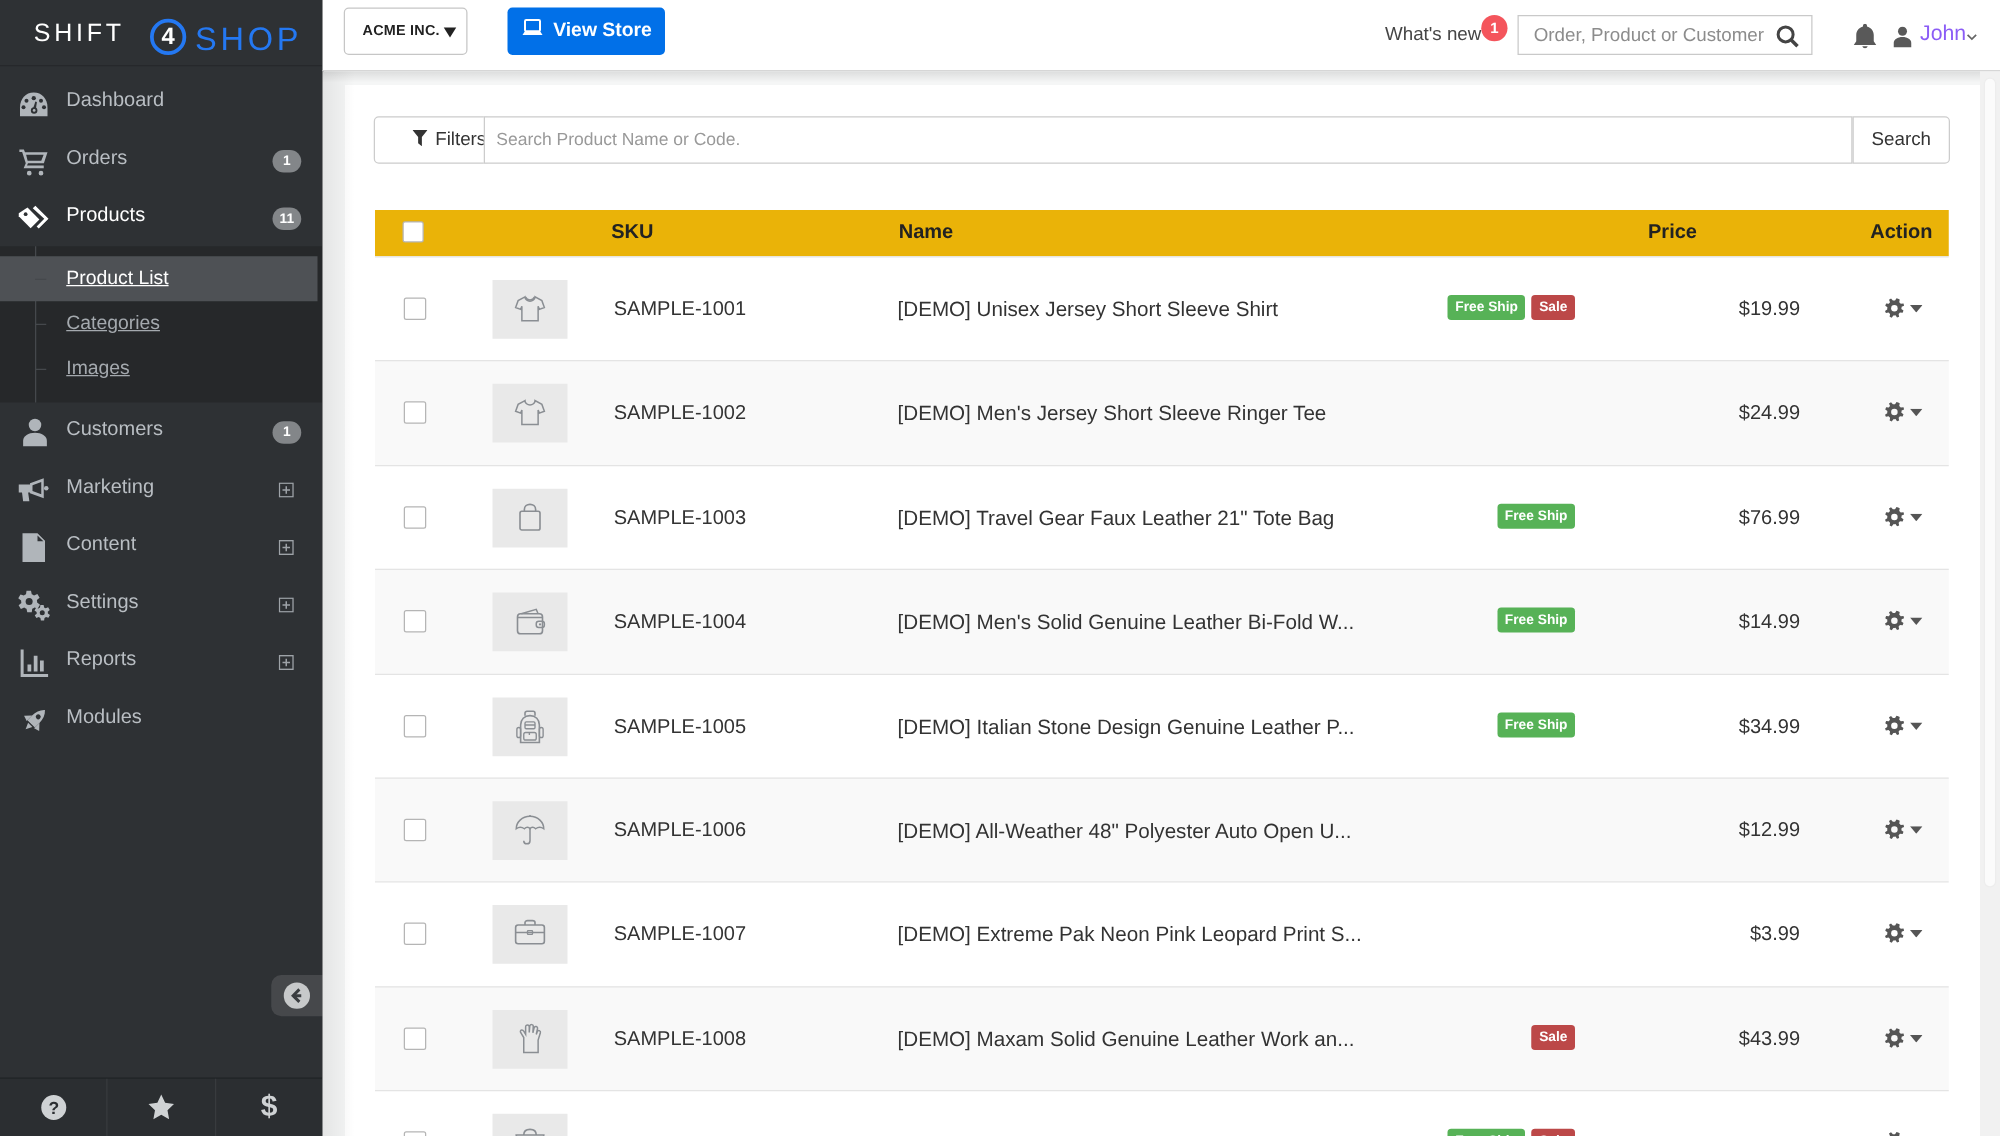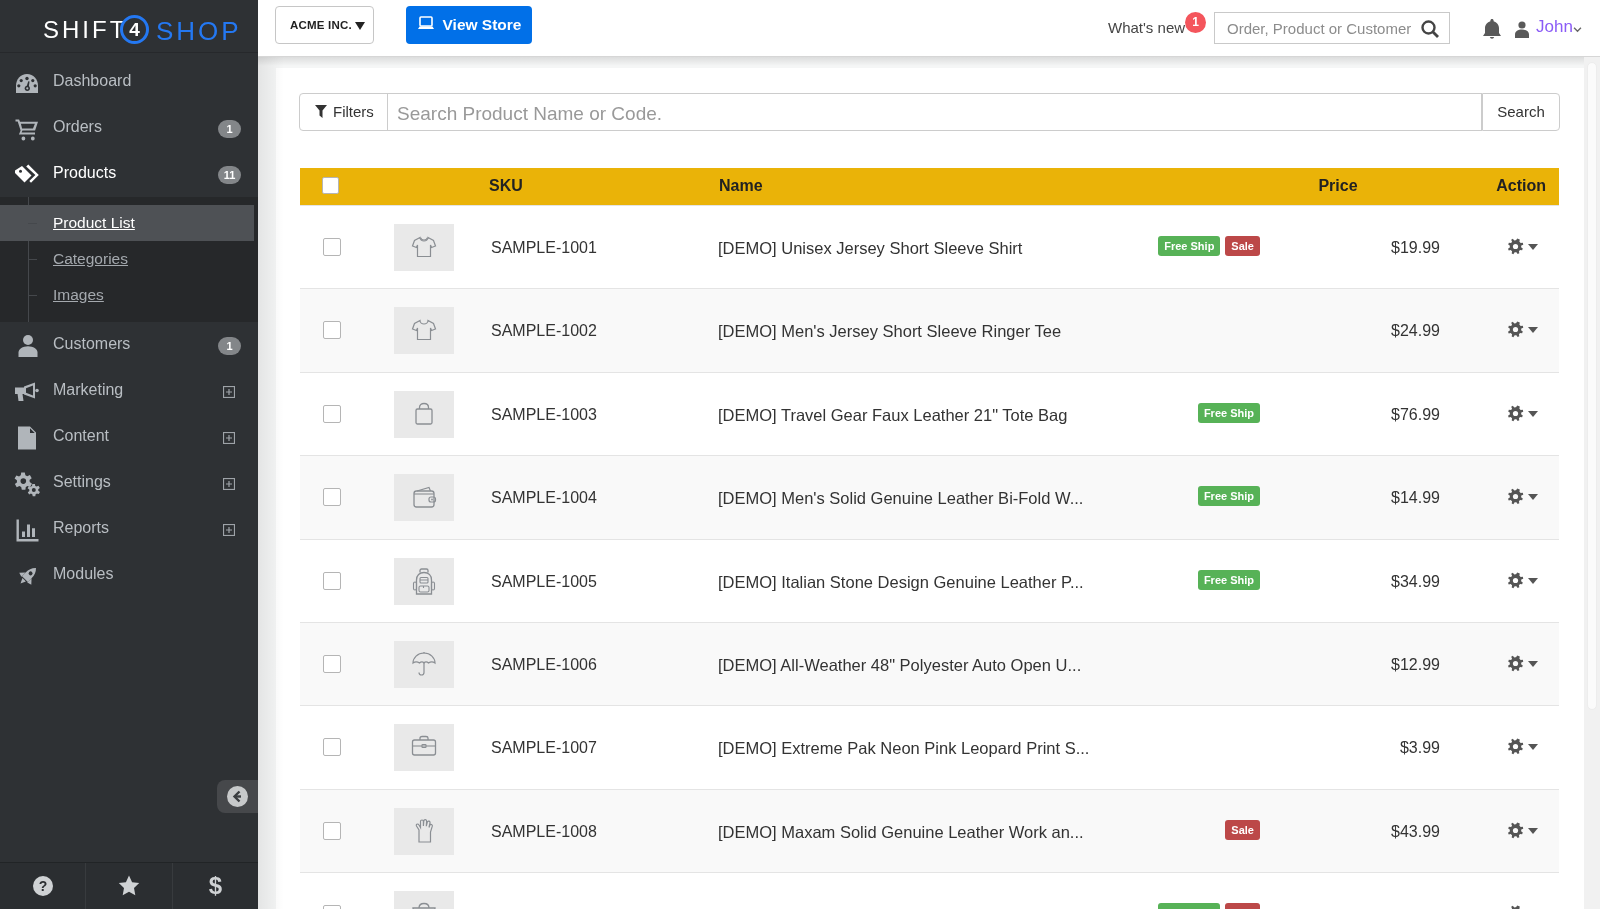--- a/index.html
+++ b/index.html
@@ -1,21 +1,21 @@
 <!DOCTYPE html>
 <html><head>
 <meta charset="utf-8">
 <style>
 * { margin:0; padding:0; box-sizing:border-box; }
 html,body { width:1600px; height:909px; overflow:hidden; font-family:"Liberation Sans", sans-serif; background:#fff; }
 
 
 #sidebar { position:absolute; left:0; top:0; width:259px; height:909px; background:#2e3134; border-right:1px solid #1b1d1f; }
 #logo { position:absolute; left:0; top:0; width:258px; height:53px; border-bottom:1px solid #26282b; }
-#logo .shift { position:absolute; left:43px; top:16px; font-size:24px; color:#fff; letter-spacing:3px; font-weight:400; }
+#logo .shift { position:absolute; left:27px; top:16px; font-size:20px; color:#fff; letter-spacing:3px; font-weight:400; }
 #logo .circ { position:absolute; left:120px; top:15px; width:29px; height:29px; border:3px solid #2478f2; border-radius:50%; color:#fff; font-size:19px; font-weight:bold; text-align:center; line-height:24px; }
 #logo .shop { position:absolute; left:156px; top:16px; font-size:26px; color:#2478f2; letter-spacing:3px; font-weight:400; }
 
 .mitem { position:absolute; left:0; width:258px; height:46px; color:#b9bec3; font-size:16px; }
 .mitem .mic { position:absolute; left:17px; top:13px; width:21px; height:21px; }
 .mitem .mlab { position:absolute; left:53px; top:12px; }
 .mitem .pill { position:absolute; right:17px; top:14px; height:18px; min-width:23px; padding:0 5px; background:#838689; color:#fff; border-radius:9px; font-size:11px; font-weight:bold; text-align:center; line-height:18px; box-sizing:border-box; }
 .mitem .plus { position:absolute; left:223px; top:17px; width:12px; height:12px; }
 
 #submenu { position:absolute; left:0; top:197px; width:258px; height:125px; background:#26282a; }
@@ -48,23 +48,23 @@
 
 
 #content { position:absolute; left:258px; top:57px; width:1326px; height:852px; background:#f5f6f6; }
 #panel { position:absolute; left:18px; top:11px; width:1308px; height:841px; background:#fff; }
 #hshadow { position:absolute; left:258px; top:57px; width:1342px; height:9px; background:linear-gradient(to bottom, rgba(0,0,0,0.10), rgba(0,0,0,0)); }
 #sshadow { position:absolute; left:258px; top:57px; width:26px; height:852px; background:linear-gradient(to right, rgba(0,0,0,0.07), rgba(0,0,0,0)); }
 #scrolltrack { position:absolute; left:1584px; top:57px; width:16px; height:852px; background:#f1f1f1; }
 
 
 #fbar { position:absolute; left:41px; top:36px; height:38px; }
-#fbtn { position:absolute; left:0; top:0; width:91px; height:38px; border:1px solid #ccc; border-radius:4px 0 0 4px; background:#fff; font-size:15px; color:#333; line-height:36px; }
+#fbtn { position:absolute; left:0; top:0; width:91px; height:38px; border:1px solid #ccc; border-radius:4px 0 0 4px; background:#fff; font-size:15px; color:#333; line-height:36px;text-align:right; }
 #finput { position:absolute; left:88px; top:0; width:1095px; height:38px; border:1px solid #ccc; background:#fff; }
-#finput .ph { position:absolute; left:9px; top:9px; font-size:19px; color:#999; }
+#finput .ph { position:absolute; left:9px; top:9px; font-size:14px; color:#999; }
 #fsearch { position:absolute; left:1183px; top:0; width:78px; height:38px; border:1px solid #ccc; border-radius:0 4px 4px 0; background:#fff; font-size:15px; color:#333; text-align:center; line-height:36px; }
 
 
 #thead { position:absolute; left:42px; top:111px; width:1259px; height:37px; background:#eab308; font-weight:bold; font-size:16px; color:#222; }
 .cb { position:absolute; width:18px; height:18px; background:#fff; border:1px solid #b5b5b5; border-radius:2px; }
 .trow { position:absolute; left:42px; width:1259px; border-top:1px solid #e4e4e4; }
 .trow.stripe { background:#f9f9f9; }
 .imgbox { position:absolute; left:94px; width:60px; height:47px; background:#e9e9e9; }
 .sku { position:absolute; left:191px; font-size:16px; color:#333; }
 .pname { position:absolute; left:418px; font-size:16.5px; color:#333; }

